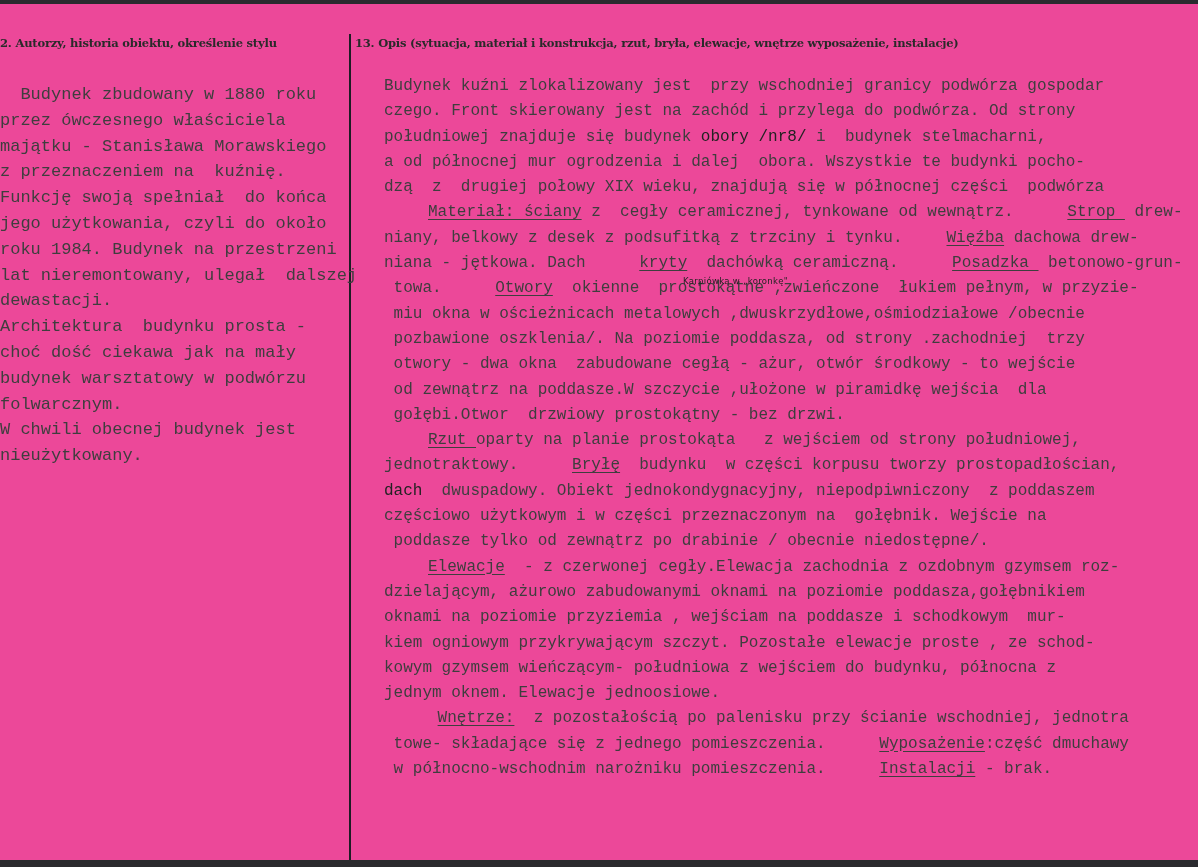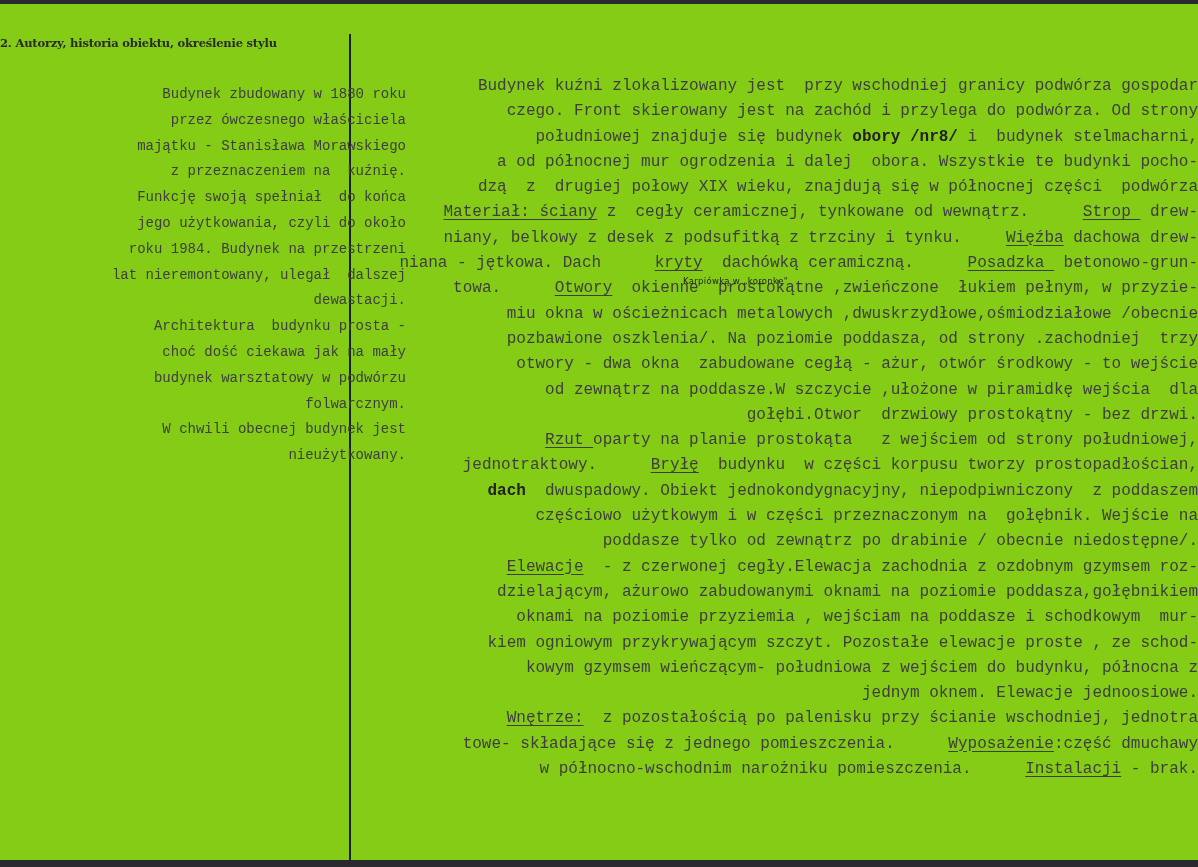--- a/index.html
+++ b/index.html
@@ -4,56 +4,56 @@
 <style>
   html, body { margin: 0; padding: 0; }
   body {
     width: 1198px; height: 867px; overflow: hidden;
     background: #2a2a2e;
     font-family: "Liberation Mono", "DejaVu Sans Mono", monospace;
     color: #3a3a3a;
   }
   .sheet {
     position: absolute; left: 0; top: 4px; width: 1198px; height: 856px;
-    background: #84cc16;
-    text-align: right;
+    background: #ec4899;
   }
   .hdr {
     position: absolute; top: 32px;
     font-family: "DejaVu Serif", "Liberation Serif", serif;
     font-weight: bold; font-size: 11.5px; color: #2a2a2a; letter-spacing: -0.2px;
   }
   .hdr-left { left: 0px; }
   .hdr-right { left: 355px; }
   .divider {
     position: absolute; left: 349px; top: 30px; width: 2px; height: 826px;
     background: #1d1d24;
   }
   .col-left {
     position: absolute; left: 0; top: 78px; width: 406px;
-    font-size: 14px; line-height: 25.8px; color: #3e3e3e; white-space: pre;
+    font-size: 17px; line-height: 25.8px; color: #3e3e3e; white-space: pre;
   }
   .col-right {
     position: absolute; left: 384px; top: 70px; width: 814px;
     font-size: 16px; line-height: 25.3px; color: #3e3e3e; white-space: pre;
   }
   .line { display: block; height: 25.3px; }
   .col-left .line { height: 25.8px; }
   .u { text-decoration: underline; text-underline-offset: 3px; margin-left: 44px; }
-  .b { font-weight: bold; color: #222; }
+  .b { font-weight: normal; color: #222; }
   .hand {
     position: absolute; left: 683px; top: 272px;
     font-family: "DejaVu Sans", sans-serif; font-size: 8.5px; color: #222;
     letter-spacing: 0.3px;
   }
 </style>
 </head>
 <body>
 
 <div class="sheet">
   <div class="hdr hdr-left">2. Autorzy, historia obiektu, określenie stylu</div>
+  <div class="hdr hdr-right">13. Opis (sytuacja, materiał i konstrukcja, rzut, bryła, elewacje, wnętrze wyposażenie, instalacje)</div>
   <div class="divider"></div>
 
   <div class="col-left" id="col-left"><span class="line">  Budynek zbudowany w 1880 roku</span><span class="line">przez ówczesnego właściciela</span><span class="line">majątku - Stanisława Morawskiego</span><span class="line">z przeznaczeniem na  kuźnię.</span><span class="line">Funkcję swoją spełniał  do końca</span><span class="line">jego użytkowania, czyli do około</span><span class="line">roku 1984. Budynek na przestrzeni</span><span class="line">lat nieremontowany, ulegał  dalszej</span><span class="line">dewastacji.</span><span class="line">Architektura  budynku prosta -</span><span class="line">choć dość ciekawa jak na mały</span><span class="line">budynek warsztatowy w podwórzu</span><span class="line">folwarcznym.</span><span class="line">W chwili obecnej budynek jest</span><span class="line">nieużytkowany.</span></div>
   <div class="col-right" id="col-right"><span class="line"><span>Budynek kuźni zlokalizowany jest  przy wschodniej granicy podwórza gospodar</span></span><span class="line"><span>czego. Front skierowany jest na zachód i przylega do podwórza. Od strony</span></span><span class="line"><span>południowej znajduje się budynek </span><span class="b">obory /nr8/</span><span> i  budynek stelmacharni,</span></span><span class="line"><span>a od północnej mur ogrodzenia i dalej  obora. Wszystkie te budynki pocho-</span></span><span class="line"><span>dzą  z  drugiej połowy XIX wieku, znajdują się w północnej części  podwórza</span></span><span class="line"><span class="u">Materiał: ściany</span><span> z  cegły ceramicznej, tynkowane od wewnątrz. </span><span class="u">Strop </span><span> drew-</span></span><span class="line"><span>niany, belkowy z desek z podsufitką z trzciny i tynku.</span><span class="u">Więźba</span><span> dachowa drew-</span></span><span class="line"><span>niana - jętkowa. Dach </span><span class="u">kryty</span><span>  dachówką ceramiczną. </span><span class="u">Posadzka </span><span> betonowo-grun-</span></span><span class="line"><span> towa. </span><span class="u">Otwory</span><span>  okienne  prostokątne ,zwieńczone  łukiem pełnym, w przyzie-</span></span><span class="line"><span> miu okna w ościeżnicach metalowych ,dwuskrzydłowe,ośmiodziałowe /obecnie</span></span><span class="line"><span> pozbawione oszklenia/. Na poziomie poddasza, od strony .zachodniej  trzy</span></span><span class="line"><span> otwory - dwa okna  zabudowane cegłą - ażur, otwór środkowy - to wejście</span></span><span class="line"><span> od zewnątrz na poddasze.W szczycie ,ułożone w piramidkę wejścia  dla</span></span><span class="line"><span> gołębi.Otwor  drzwiowy prostokątny - bez drzwi.</span></span><span class="line"><span class="u">Rzut </span><span>oparty na planie prostokąta   z wejściem od strony południowej,</span></span><span class="line"><span>jednotraktowy. </span><span class="u">Bryłę</span><span>  budynku  w części korpusu tworzy prostopadłościan,</span></span><span class="line"><span class="b">dach</span><span>  dwuspadowy. Obiekt jednokondygnacyjny, niepodpiwniczony  z poddaszem</span></span><span class="line"><span>częściowo użytkowym i w części przeznaczonym na  gołębnik. Wejście na</span></span><span class="line"><span> poddasze tylko od zewnątrz po drabinie / obecnie niedostępne/.</span></span><span class="line"><span class="u">Elewacje</span><span>  - z czerwonej cegły.Elewacja zachodnia z ozdobnym gzymsem roz-</span></span><span class="line"><span>dzielającym, ażurowo zabudowanymi oknami na poziomie poddasza,gołębnikiem</span></span><span class="line"><span>oknami na poziomie przyziemia , wejściam na poddasze i schodkowym  mur-</span></span><span class="line"><span>kiem ogniowym przykrywającym szczyt. Pozostałe elewacje proste , ze schod-</span></span><span class="line"><span>kowym gzymsem wieńczącym- południowa z wejściem do budynku, północna z</span></span><span class="line"><span>jednym oknem. Elewacje jednoosiowe.</span></span><span class="line"><span> </span><span class="u">Wnętrze:</span><span>  z pozostałością po palenisku przy ścianie wschodniej, jednotra</span></span><span class="line"><span> towe- składające się z jednego pomieszczenia. </span><span class="u">Wyposażenie</span><span>:część dmuchawy</span></span><span class="line"><span> w północno-wschodnim narożniku pomieszczenia. </span><span class="u">Instalacji</span><span> - brak.</span></span></div>
 
   <div class="hand">Karpiówką w „koronkę"</div>
 </div>
 
 </body></html>

